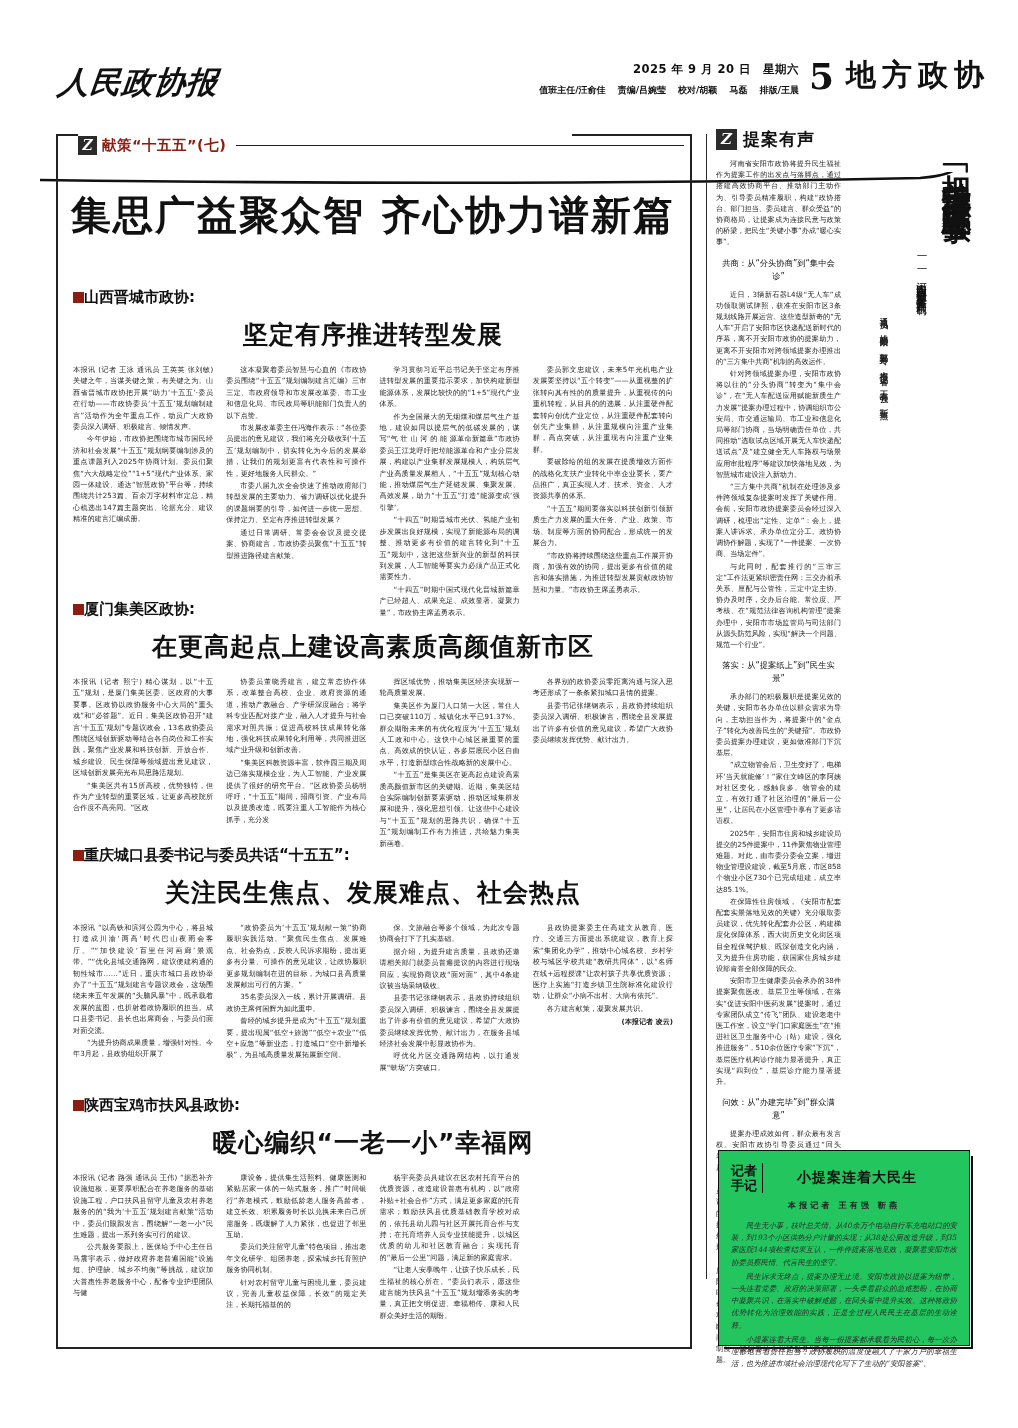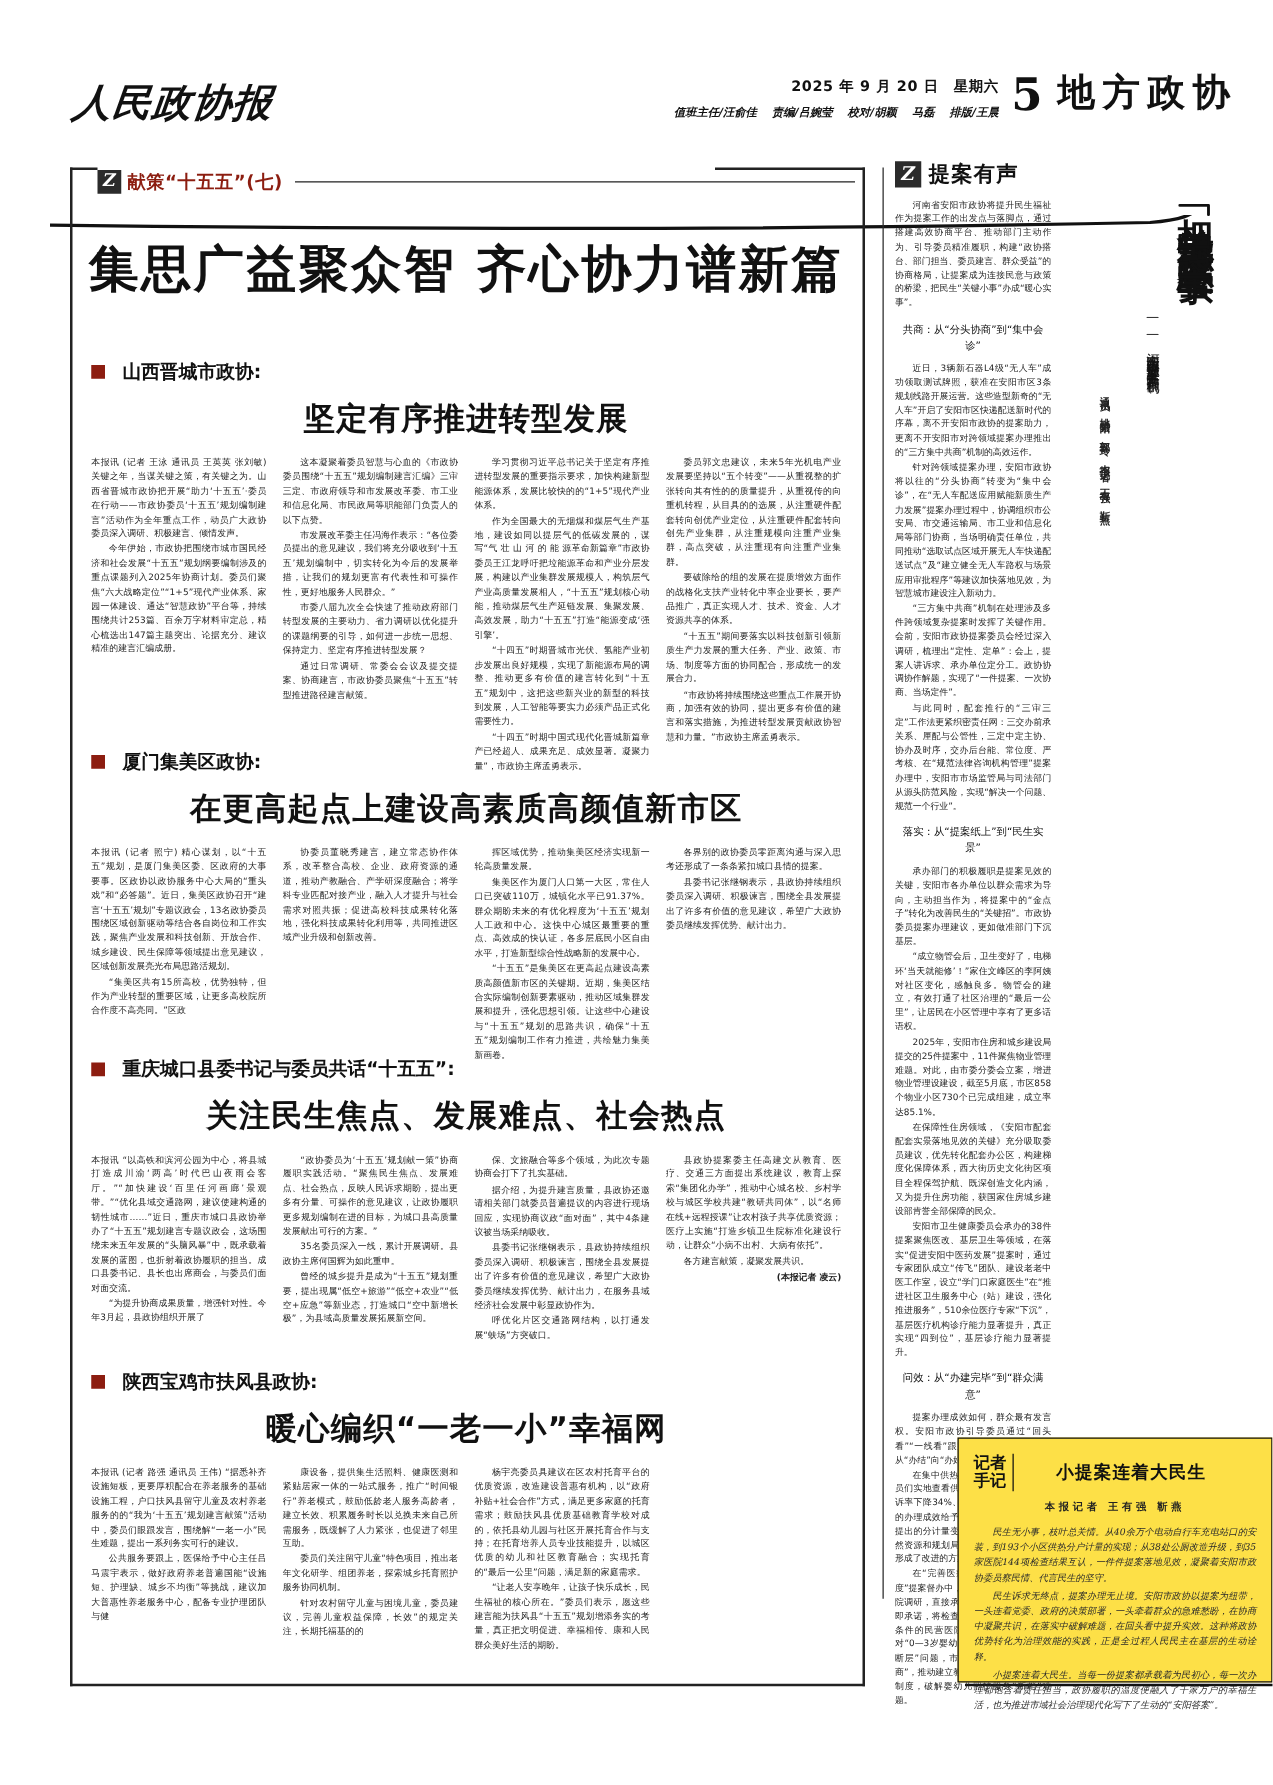--- a/index.html
+++ b/index.html
@@ -21,21 +21,21 @@
     font-weight:bold;font-size:31px;letter-spacing:1px;
     font-style:italic;
     color:#111;
     transform:skewX(-6deg);
   }
   .mast-right{position:absolute;right:28px;top:0;display:flex;align-items:flex-start;}
   .mast-meta{text-align:right;padding-top:6px;padding-right:10px;}
   .mast-date{font-size:11.5px;font-weight:bold;color:#111;letter-spacing:.5px;white-space:nowrap;}
   .mast-date .wd{margin-left:12px;}
   .mast-credits{font-size:9px;font-weight:bold;color:#111;margin-top:7px;white-space:nowrap;}
-  .mast-credits span{margin-left:9px;font-style:italic;}
+  .mast-credits span{margin-left:9px;}
   .mast-credits span:first-child{margin-left:0;}
   .mast-pageno{
     font-family:"DejaVu Serif","Liberation Serif",serif;
     font-size:36px;font-weight:bold;line-height:1;padding-top:2px;color:#111;
   }
   .mast-section{
     font-family:"DejaVu Serif","Liberation Serif",serif;
     font-size:30px;font-weight:bold;line-height:1;padding:4px 0 0 12px;
     letter-spacing:6px;color:#111;
   }
@@ -68,21 +68,21 @@
 
   
   .main-head{
     position:absolute;left:0;top:60px;width:650px;text-align:center;
     font-family:"DejaVu Sans","Liberation Sans",sans-serif;
     font-weight:bold;font-size:40px;letter-spacing:2px;color:#111;
   }
 
   
   .art{position:absolute;width:600px;left:25px;}
-  .art-kicker{display:flex;align-items:center;gap:14px;font-size:15px;font-weight:bold;color:#111;}
+  .art-kicker{display:flex;align-items:center;gap:0;font-size:15px;font-weight:bold;color:#111;}
   .sq{width:11px;height:11px;background:#8c1d10;display:inline-block;}
   .art-head{
     text-align:center;margin-top:11px;
     font-weight:bold;font-size:25px;letter-spacing:1px;color:#111;
   }
 
   
   .cols{display:flex;gap:13px;margin-top:13px;}
   .col{flex:1;}
   .ptxt{
@@ -128,21 +128,21 @@
   .v-byline{
     position:absolute;right:84px;top:182px;
     writing-mode:vertical-rl;text-orientation:upright;
     font-size:8.4px;line-height:1.5;letter-spacing:2px;color:#222;
     height:240px;font-weight:bold;
   }
 
   
   .note-box{
     position:absolute;left:2px;top:1022px;width:252px;height:196px;
-    border:1.6px solid #111;box-sizing:border-box;background:#fde047;margin-left:48px;
+    border:1.6px solid #111;box-sizing:border-box;background:#22c55e;
   }
   .note-box:after{
     content:"";position:absolute;left:5px;top:5px;right:-4px;bottom:-4px;
     border-right:2px solid #111;border-bottom:2px solid #111;z-index:-1;
   }
   .note-head{display:flex;align-items:center;padding:12px 12px 0 12px;}
   .note-badge{
     font-size:13px;font-weight:bold;line-height:15px;color:#111;
     border-right:1.4px solid #111;padding-right:5px;
     text-align:center;
@@ -252,20 +252,21 @@
           <span>厦门集美区政协:</span>
         </div>
         <div class="art-head">在更高起点上建设高素质高颜值新市区</div>
         <div class="cols">
           <div class="col">
             <p class="ptxt lead">本报讯 (记者 照宁) 精心谋划，以“十五五”规划，是厦门集美区委、区政府的大事要事。区政协以政协服务中心大局的“重头戏”和“必答题”。近日，集美区政协召开“建言‘十五五’规划”专题议政会，13名政协委员围绕区域创新驱动等结合各自岗位和工作实践，聚焦产业发展和科技创新、开放合作、城乡建设、民生保障等领域提出意见建议，区域创新发展亮光布局思路活规划。</p>
             <p class="ptxt">“集美区共有15所高校，优势独特，但作为产业转型的重要区域，让更多高校院所合作度不高亮同。”区政</p>
           </div>
           <div class="col">
             <p class="ptxt">协委员董晓秀建言，建立常态协作体系，改革整合高校、企业、政府资源的通道，推动产教融合、产学研深度融合；将学科专业匹配对接产业，融入人才提升与社会需求对照共振；促进高校科技成果转化落地，强化科技成果转化利用等，共同推进区域产业升级和创新改善。</p>
+            <p class="ptxt">“集美区科教资源丰富，软件园三期及周边已落实规模企业，为人工智能、产业发展提供了很好的研究平台。”区政协委员杨明呼吁，“十五五”期间，招商引资、产业布局以及提质改造，既要注重人工智能作为核心抓手，充分发</p>
           </div>
           <div class="col">
             <p class="ptxt">挥区域优势，推动集美区经济实现新一轮高质量发展。</p>
             <p class="ptxt">集美区作为厦门人口第一大区，常住人口已突破110万，城镇化水平已91.37%。群众期盼未来的有优化程度为‘十五五’规划人工政和中心。这快中心城区最重要的重点、高效成的快认证，各多层底民小区自由水平，打造新型综合性战略新的发展中心。</p>
             <p class="ptxt">“十五五”是集美区在更高起点建设高素质高颜值新市区的关键期。近期，集美区结合实际编制创新要素驱动，推动区域集群发展和提升，强化思想引领。让这些中心建设与“十五五”规划的思路共识，确保“十五五”规划编制工作有力推进，共绘魅力集美新画卷。</p>
           </div>
           <div class="col">
             <p class="ptxt">各界别的政协委员零距离沟通与深入思考还形成了一条条紧扣城口县情的提案。</p>
             <p class="ptxt">县委书记张继钢表示，县政协持续组织委员深入调研、积极谏言，围绕全县发展提出了许多有价值的意见建议，希望广大政协委员继续发挥优势、献计出力。</p>
           </div>

